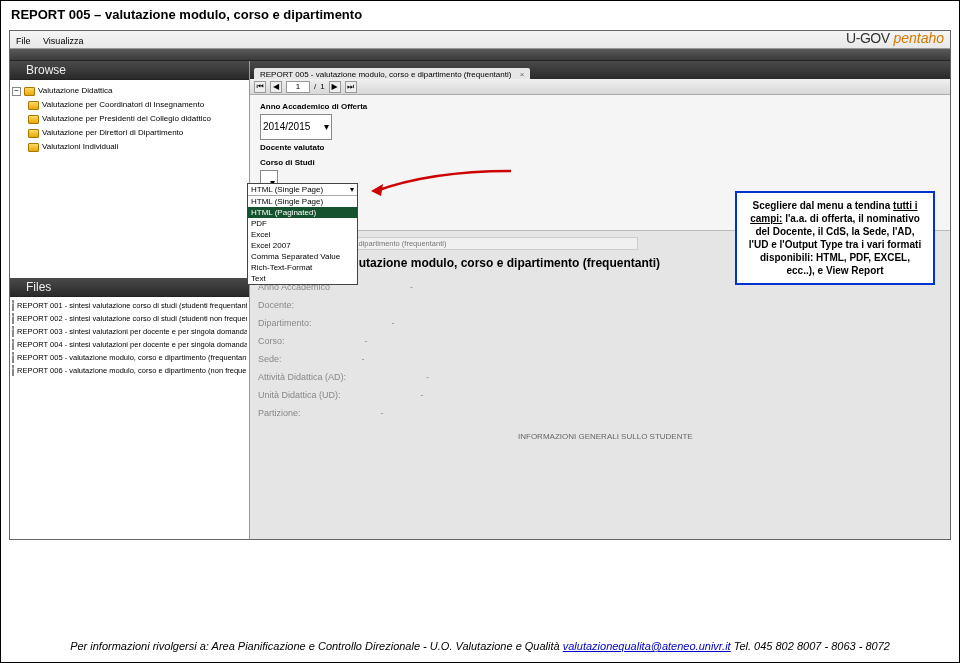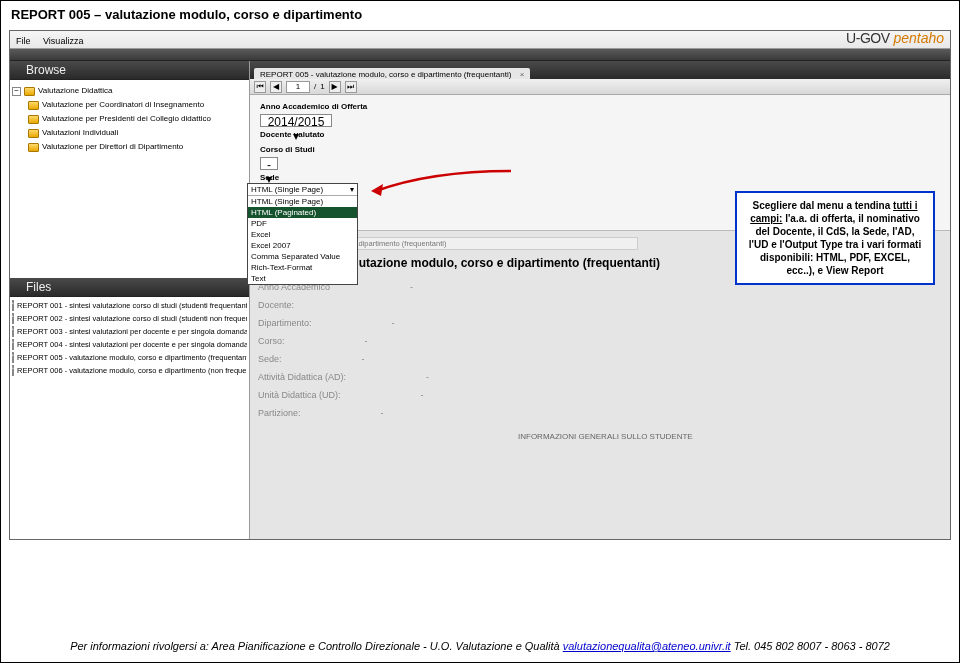--- a/index.html
+++ b/index.html
@@ -186,23 +186,22 @@
       height: 136px;
     }
     .params .label { font-weight: bold; margin-top: 1px; }
     .params .mini-select {
       border: 1px solid #888;
       background: #fff;
       height: 13px;
       display: flex;
       align-items: center;
       justify-content: space-between;
-      padding: 0 2px;
-      font-size: 12px;
-      flex-direction: column;
+      padding: 12px 2px;
+      font-size: 10px;
     }
     .dropdown-open {
       position: absolute;
       left: 246px;
       top: 182px;
       width: 111px;
       background: #fff;
       border: 1px solid #444;
       font-size: 8px;
       z-index: 5;
@@ -333,25 +332,25 @@
         <div class="tree-item">
             <span class="folder-icon"></span>
             <span>Valutazione per Coordinatori di Insegnamento</span>
           </div>
         <div class="tree-item">
             <span class="folder-icon"></span>
             <span>Valutazione per Presidenti dei Collegio didattico</span>
           </div>
         <div class="tree-item">
             <span class="folder-icon"></span>
-            <span>Valutazioni Individuali</span>
+            <span>Valutazione per Direttori di Dipartimento</span>
           </div>
         <div class="tree-item">
             <span class="folder-icon"></span>
-            <span>Valutazione per Direttori di Dipartimento</span>
+            <span>Valutazioni Individuali</span>
           </div>
       </div>
 
       <div class="files-panel">
         <div class="panel-header">Files</div>
         <div class="files-list">
           <div>
               <span class="file-icon"></span>
               <span>REPORT 001 - sintesi valutazione corso di studi (studenti frequentanti)</span>
             </div>

